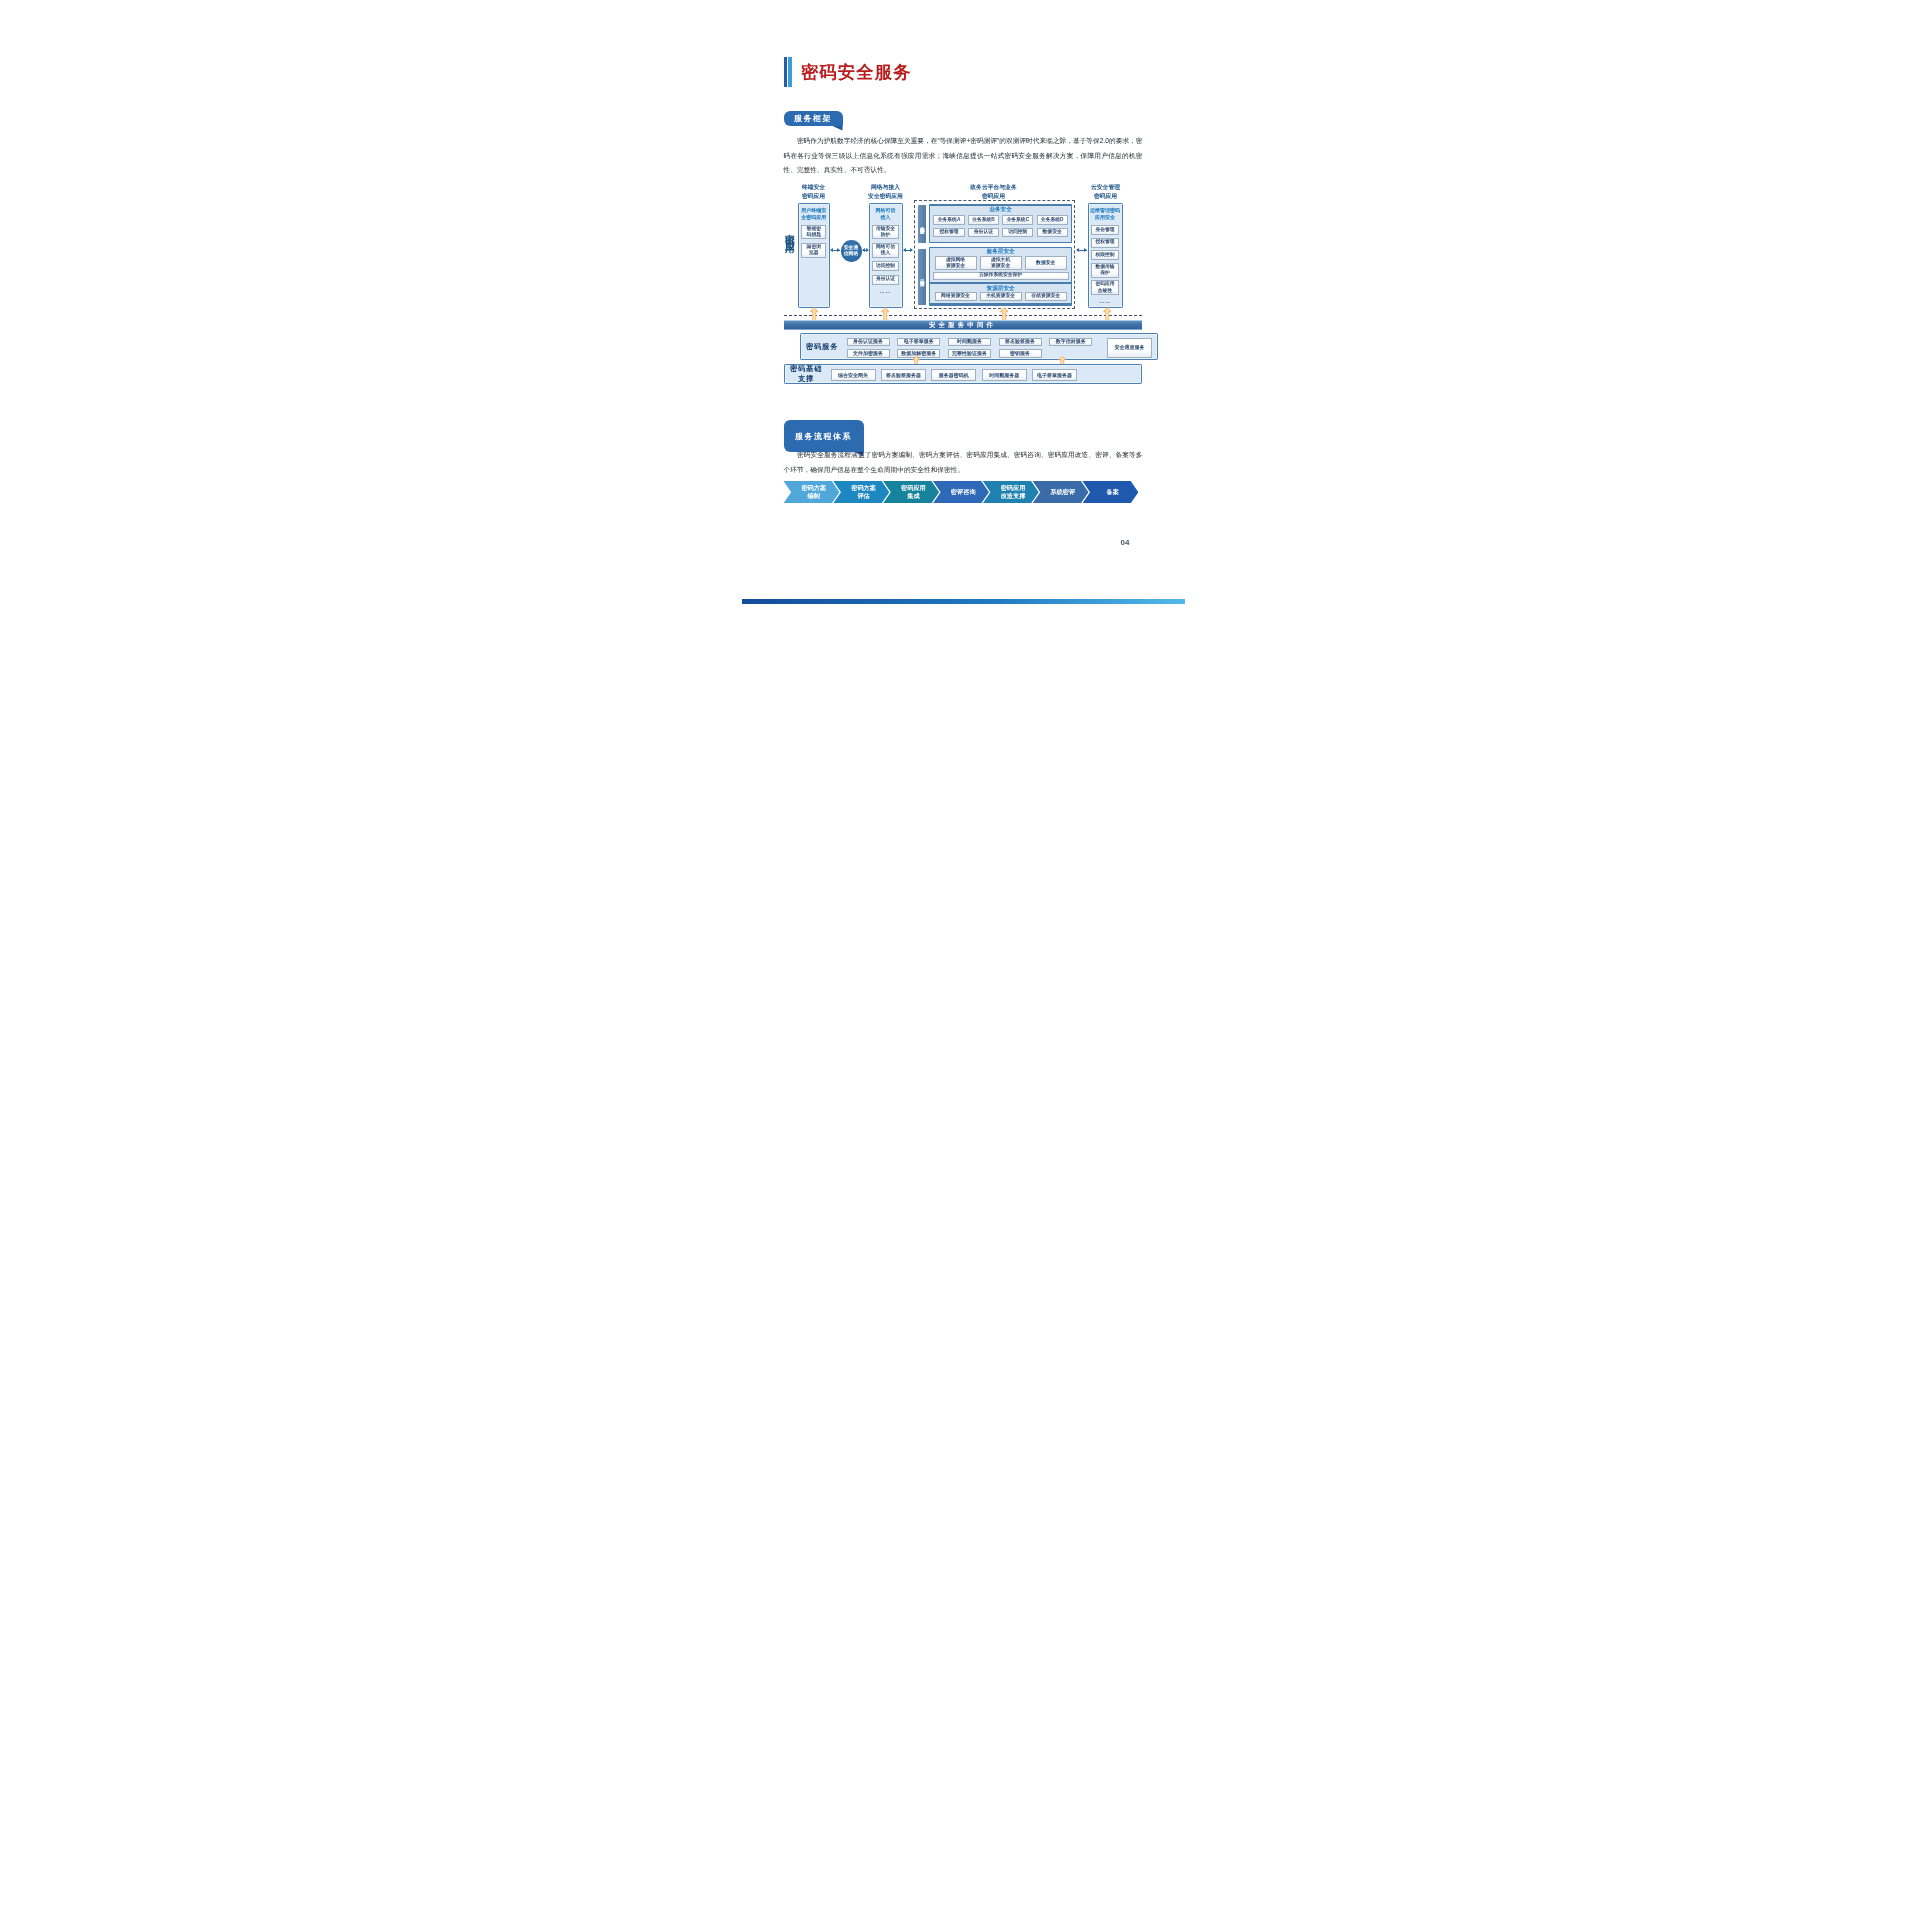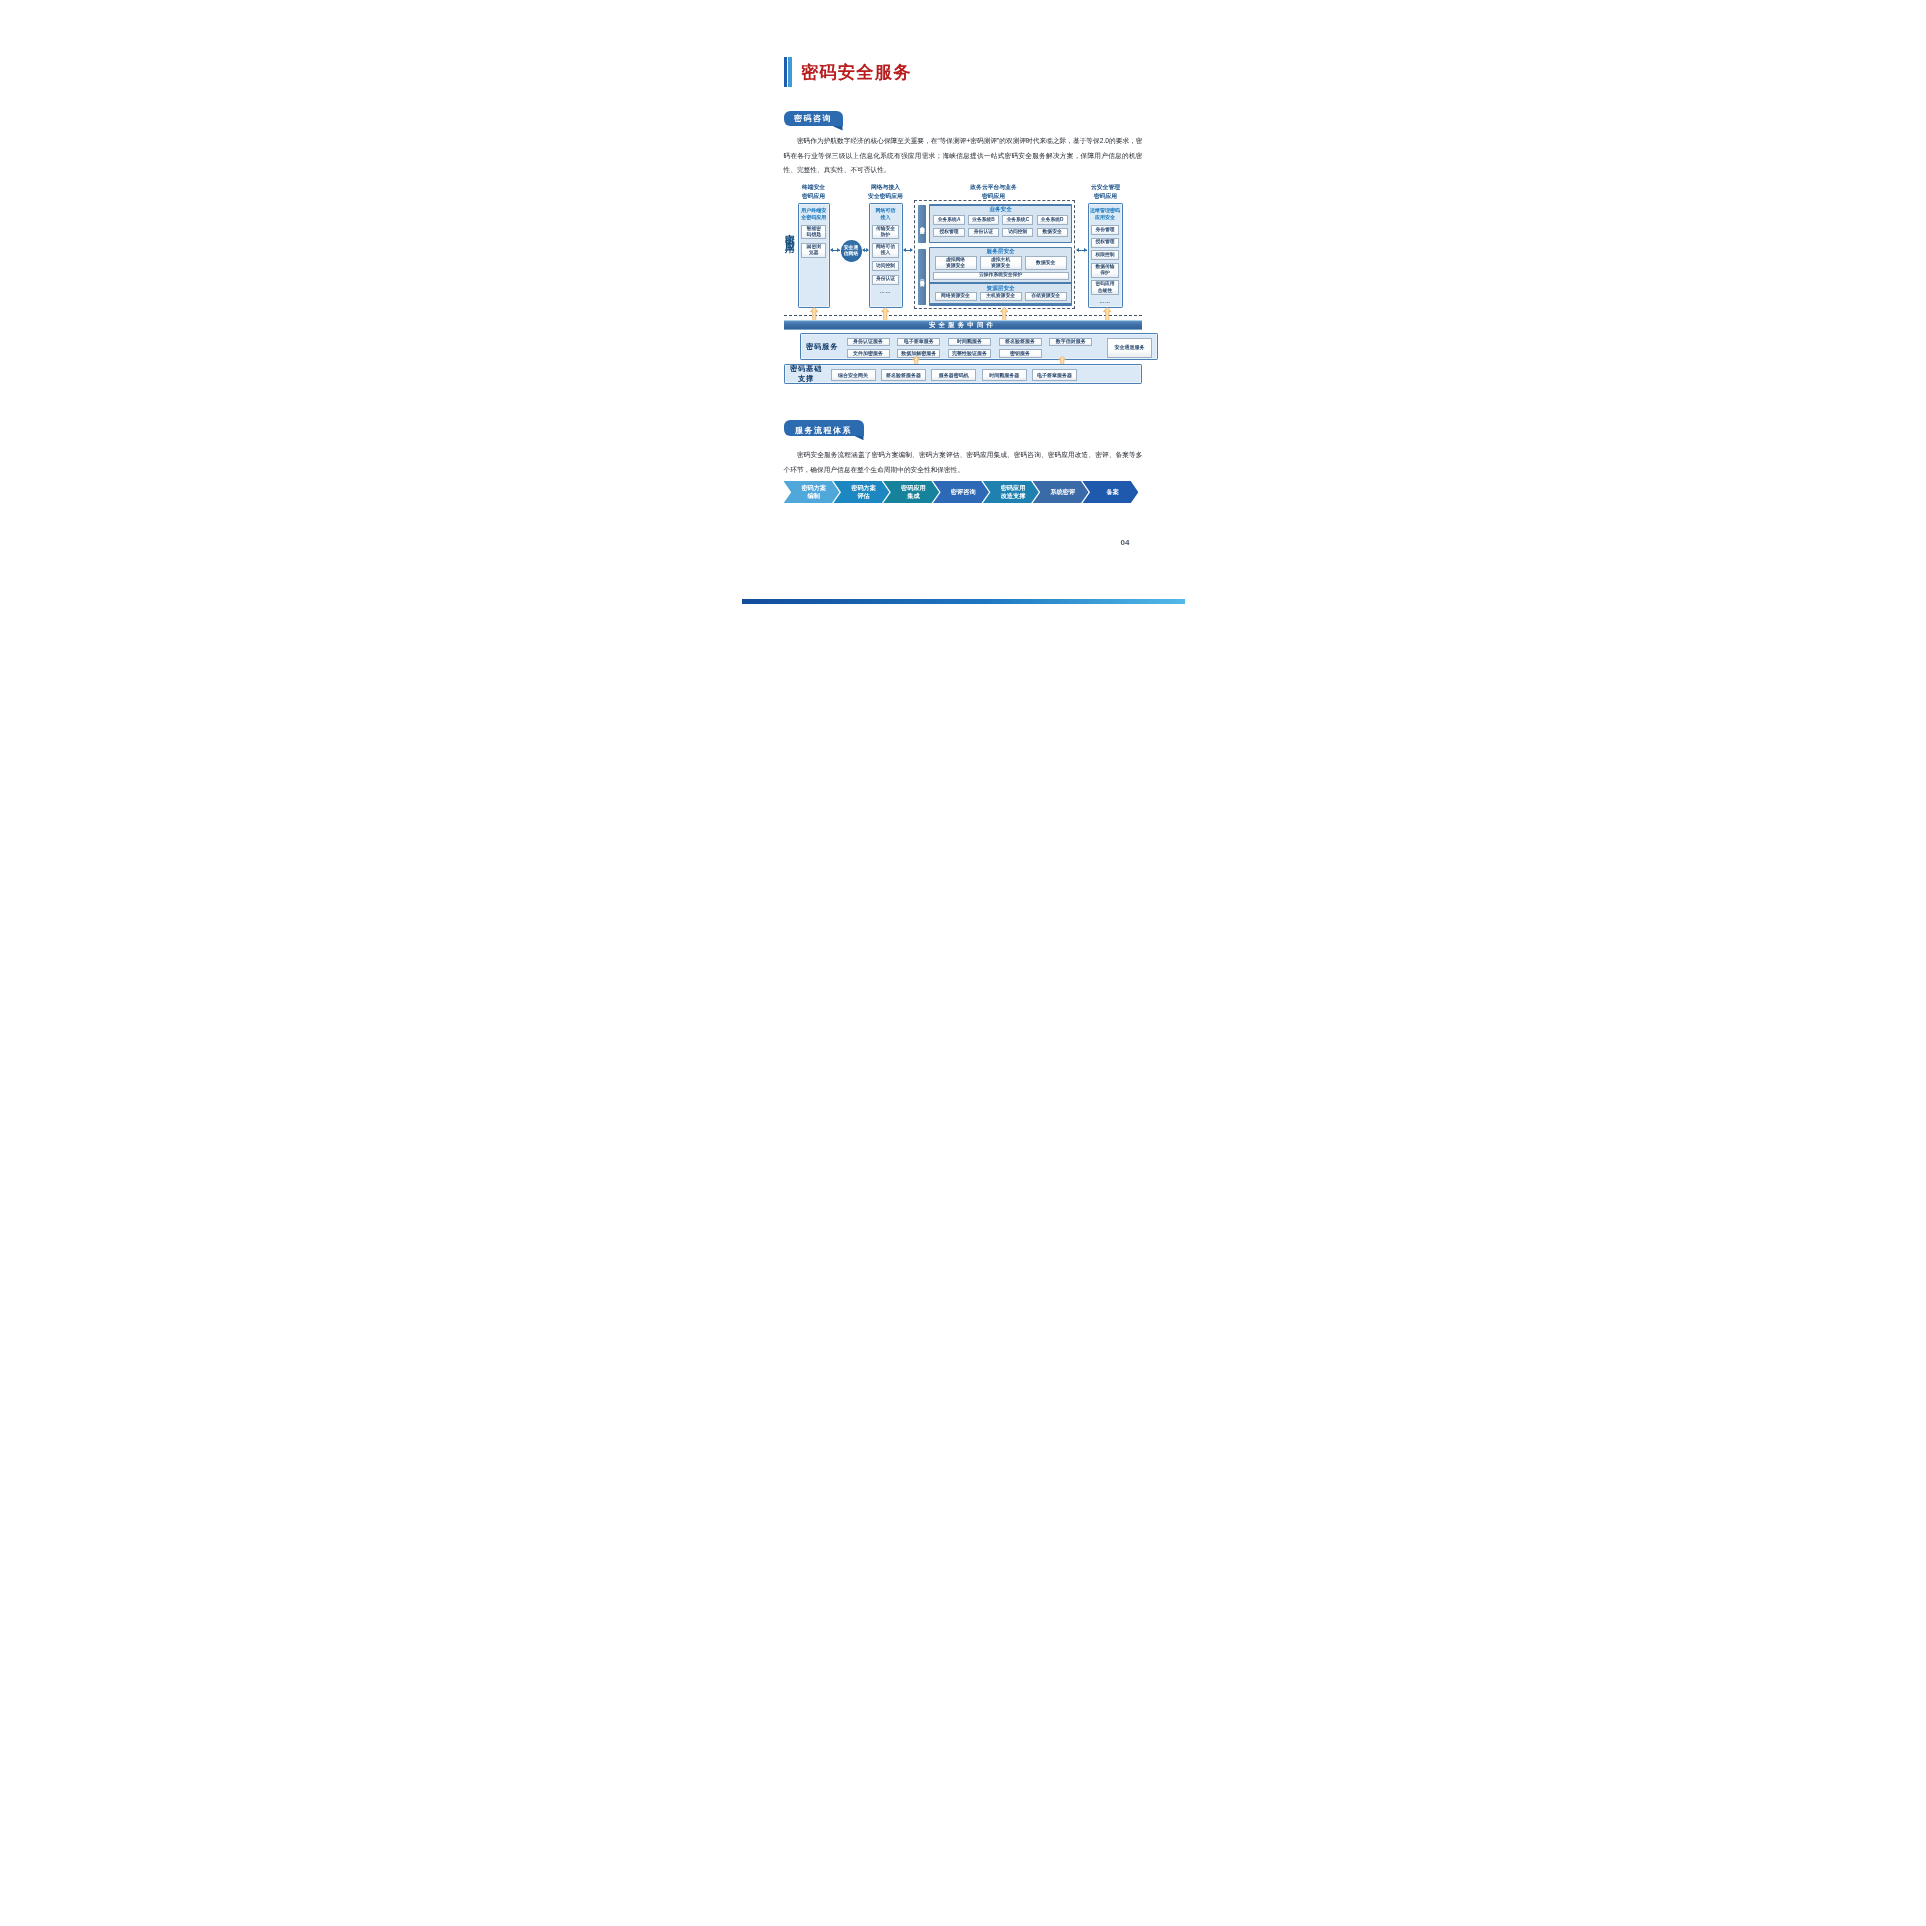--- a/index.html
+++ b/index.html
@@ -13,21 +13,21 @@
   .tbar2 { width:3.5px; height:30px; background:#3f9bd8; margin-left:1.2px; }
   #page-title { margin-left:9.2px; font-size:17.3px; font-weight:800; color:#b91c1c; letter-spacing:1.2px; }
 
   
   .badge { position:absolute; background:#2d6bb0; color:#fff; font-weight:800;
            display:flex; align-items:center; justify-content:center;
            border-radius:6.2px 6.2px 0 6.2px; letter-spacing:1.5px; }
   .badge .fold { position:absolute; right:0; bottom:-4.2px; width:10px; height:4.6px;
            background:#1c589c; clip-path:polygon(0 0,100% 0,100% 100%); }
   #badge-framework { left:42px; top:111px; width:59px; height:15.4px; font-size:8px; }
-  #badge-process  { left:42px; top:420px; width:80px; height:16px; font-size:8px;align-items:flex-end; }
+  #badge-process  { left:42px; top:420px; width:80px; height:32px; font-size:8px; }
 
   .para { position:absolute; left:42px; width:359px; font-size:6.7px; color:#20252c;
           line-height:2.2; text-align:justify; text-indent:2em; }
   #para-framework { top:134px; }
   #para-process   { top:448px; }
 
   
   #diagram { position:absolute; left:42px; top:181px; width:358px; height:206px; }
   .pre { white-space:pre-line; }
 
@@ -139,21 +139,21 @@
 
 <div id="page">
 
   <div id="title-block">
     <div class="tbar1"></div>
     <div class="tbar2"></div>
     <h1 id="page-title">密码安全服务</h1>
   </div>
 
   <div class="badge" id="badge-framework">
-    <span>密码咨询</span>
+    <span>服务框架</span>
     <span class="fold"></span>
   </div>
   <p class="para" id="para-framework">密码作为护航数字经济的核心保障至关重要，在“等保测评+密码测评”的双测评时代来临之际，基于等保2.0的要求，密码在各行业等保三级以上信息化系统有强应用需求；海峡信息提供一站式密码安全服务解决方案，保障用户信息的机密性、完整性、真实性、不可否认性。</p>
 
   <div id="diagram">
 
     <div class="colhead pre" style="left:7px;width:46px;">终端安全
 密码应用</div>
     <div class="colhead pre" style="left:79px;width:46px;">网络与接入
 安全密码应用</div>

